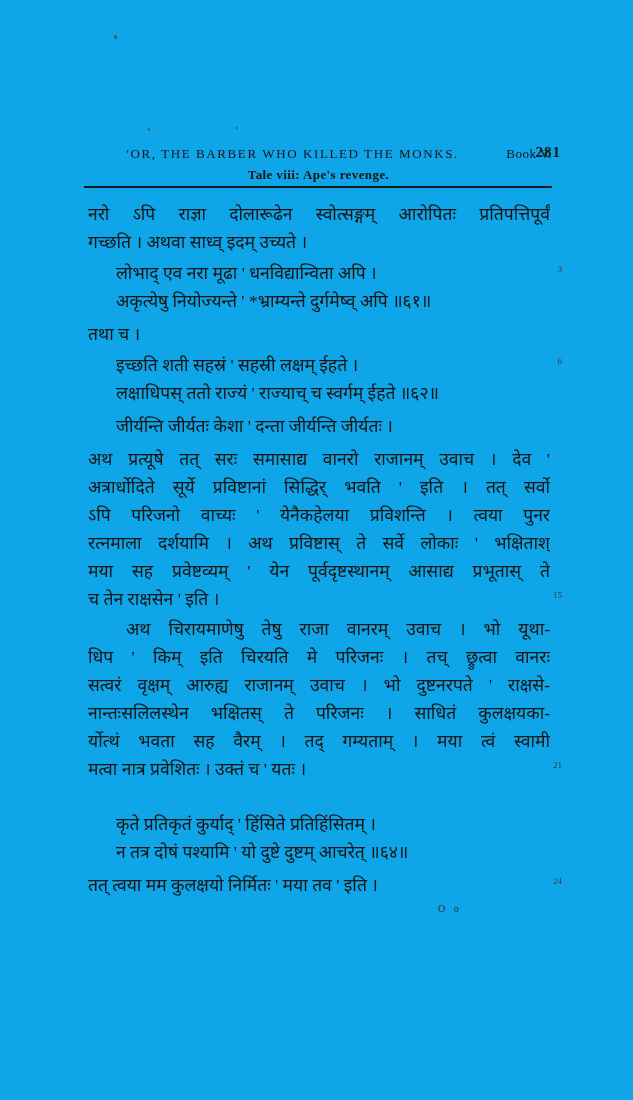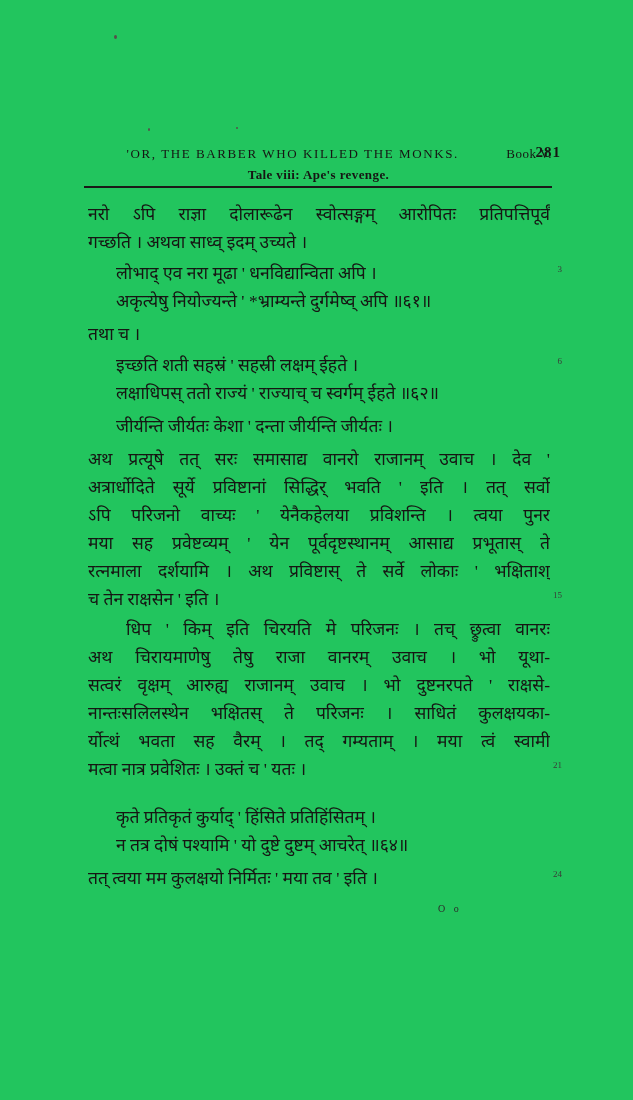--- a/index.html
+++ b/index.html
@@ -1,19 +1,19 @@
 <!DOCTYPE html>
 <html><head>
 <meta charset="utf-8">
 <style>
   html,body { margin:0; padding:0; }
   .page {
     position:relative;
     width:633px; height:1100px;
-    background:#22c55e;
+    background:#0ea5e9;
     font-family:"Liberation Serif","DejaVu Serif",serif;
     color:#161513;
     overflow:hidden;
   }
   
   .runhead {
     position:absolute; top:146px; left:85px; width:467px;
     display:flex; align-items:baseline;
   }
   .runtitle {
@@ -36,21 +36,21 @@
     background:#1a1a18;
   }
   
   .body {
     position:absolute; top:200px; left:88px; width:462px;
     font-size:17.5px;
     line-height:28px;
   }
   .block { margin:0 0 2px 0; }
   .block.verse { padding-left:28px; margin:3px 0 5px 0; }
-  .block.gap-top { margin-top:20px; }
+  .block.gap-top { margin-top:27px; }
   .line { position:relative; white-space:nowrap; }
   .line.just { white-space:normal; text-align:justify; text-align-last:justify; overflow:hidden; max-height:28px; }
   .indent-first .line:first-child { text-indent:38px; }
   .lnum {
     position:absolute; right:-12px; top:5px;
     font-size:9px; line-height:10px; color:#3a3a38;
     font-family:"Liberation Serif","DejaVu Serif",serif;
     white-space:nowrap;
   }
   
@@ -93,27 +93,27 @@
         <div class="line"><span>इच्छति शती सहस्रं ' सहस्री लक्षम् ईहते ।</span><span class="lnum">6</span></div>
         <div class="line"><span>लक्षाधिपस् ततो राज्यं ' राज्याच् च स्वर्गम् ईहते ॥६२॥</span></div>
       </div>
       <div class="block verse">
         <div class="line"><span>जीर्यन्ति जीर्यतः केशा ' दन्ता जीर्यन्ति जीर्यतः ।</span></div>
       </div>
       <div class="block prose">
         <div class="line just"><span>अथ प्रत्यूषे तत् सरः समासाद्य वानरो राजानम् उवाच । देव '</span></div>
         <div class="line just"><span>अत्रार्धोदिते सूर्ये प्रविष्टानां सिद्धिर् भवति ' इति । तत् सर्वो</span></div>
         <div class="line just"><span>ऽपि परिजनो वाच्यः ' येनैकहेलया प्रविशन्ति । त्वया पुनर</span></div>
+        <div class="line just"><span>रत्नमाला दर्शयामि । अथ प्रविष्टास् ते सर्वे लोकाः ' भक्षिताश्</span></div>
         <div class="line just"><span>मया सह प्रवेष्टव्यम् ' येन पूर्वदृष्टस्थानम् आसाद्य प्रभूतास् ते</span></div>
-        <div class="line just"><span>रत्नमाला दर्शयामि । अथ प्रविष्टास् ते सर्वे लोकाः ' भक्षिताश्</span></div>
         <div class="line"><span>च तेन राक्षसेन ' इति ।</span><span class="lnum">15</span></div>
       </div>
       <div class="block prose indent-first">
+        <div class="line just"><span>अथ चिरायमाणेषु तेषु राजा वानरम् उवाच । भो यूथा-</span></div>
         <div class="line just"><span>धिप ' किम् इति चिरयति मे परिजनः । तच् छ्रुत्वा वानरः</span></div>
-        <div class="line just"><span>अथ चिरायमाणेषु तेषु राजा वानरम् उवाच । भो यूथा-</span></div>
         <div class="line just"><span>सत्वरं वृक्षम् आरुह्य राजानम् उवाच । भो दुष्टनरपते ' राक्षसे-</span></div>
         <div class="line just"><span>नान्तःसलिलस्थेन भक्षितस् ते परिजनः । साधितं कुलक्षयका-</span></div>
         <div class="line just"><span>र्योत्थं भवता सह वैरम् । तद् गम्यताम् । मया त्वं स्वामी</span></div>
         <div class="line"><span>मत्वा नात्र प्रवेशितः । उक्तं च ' यतः ।</span><span class="lnum">21</span></div>
       </div>
       <div class="block verse gap-top">
         <div class="line"><span>कृते प्रतिकृतं कुर्याद् ' हिंसिते प्रतिहिंसितम् ।</span></div>
         <div class="line"><span>न तत्र दोषं पश्यामि ' यो दुष्टे दुष्टम् आचरेत् ॥६४॥</span></div>
       </div>
       <div class="block prose">

